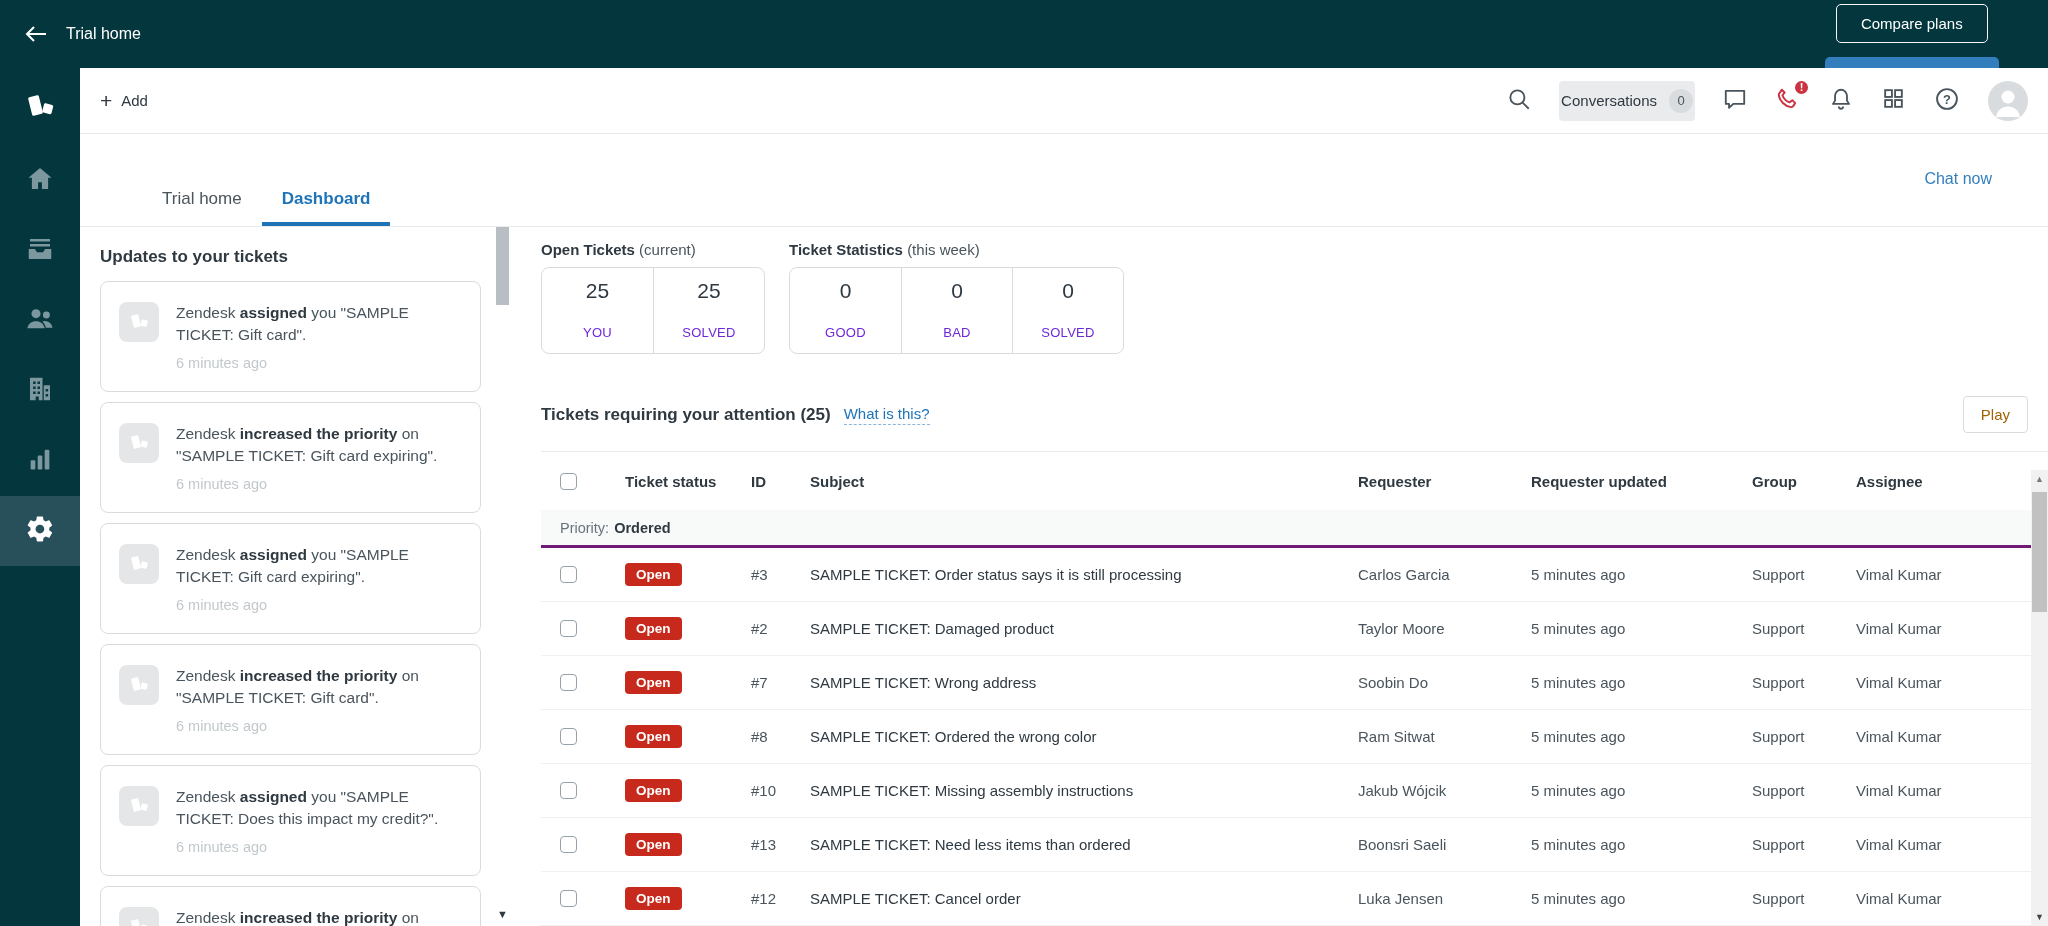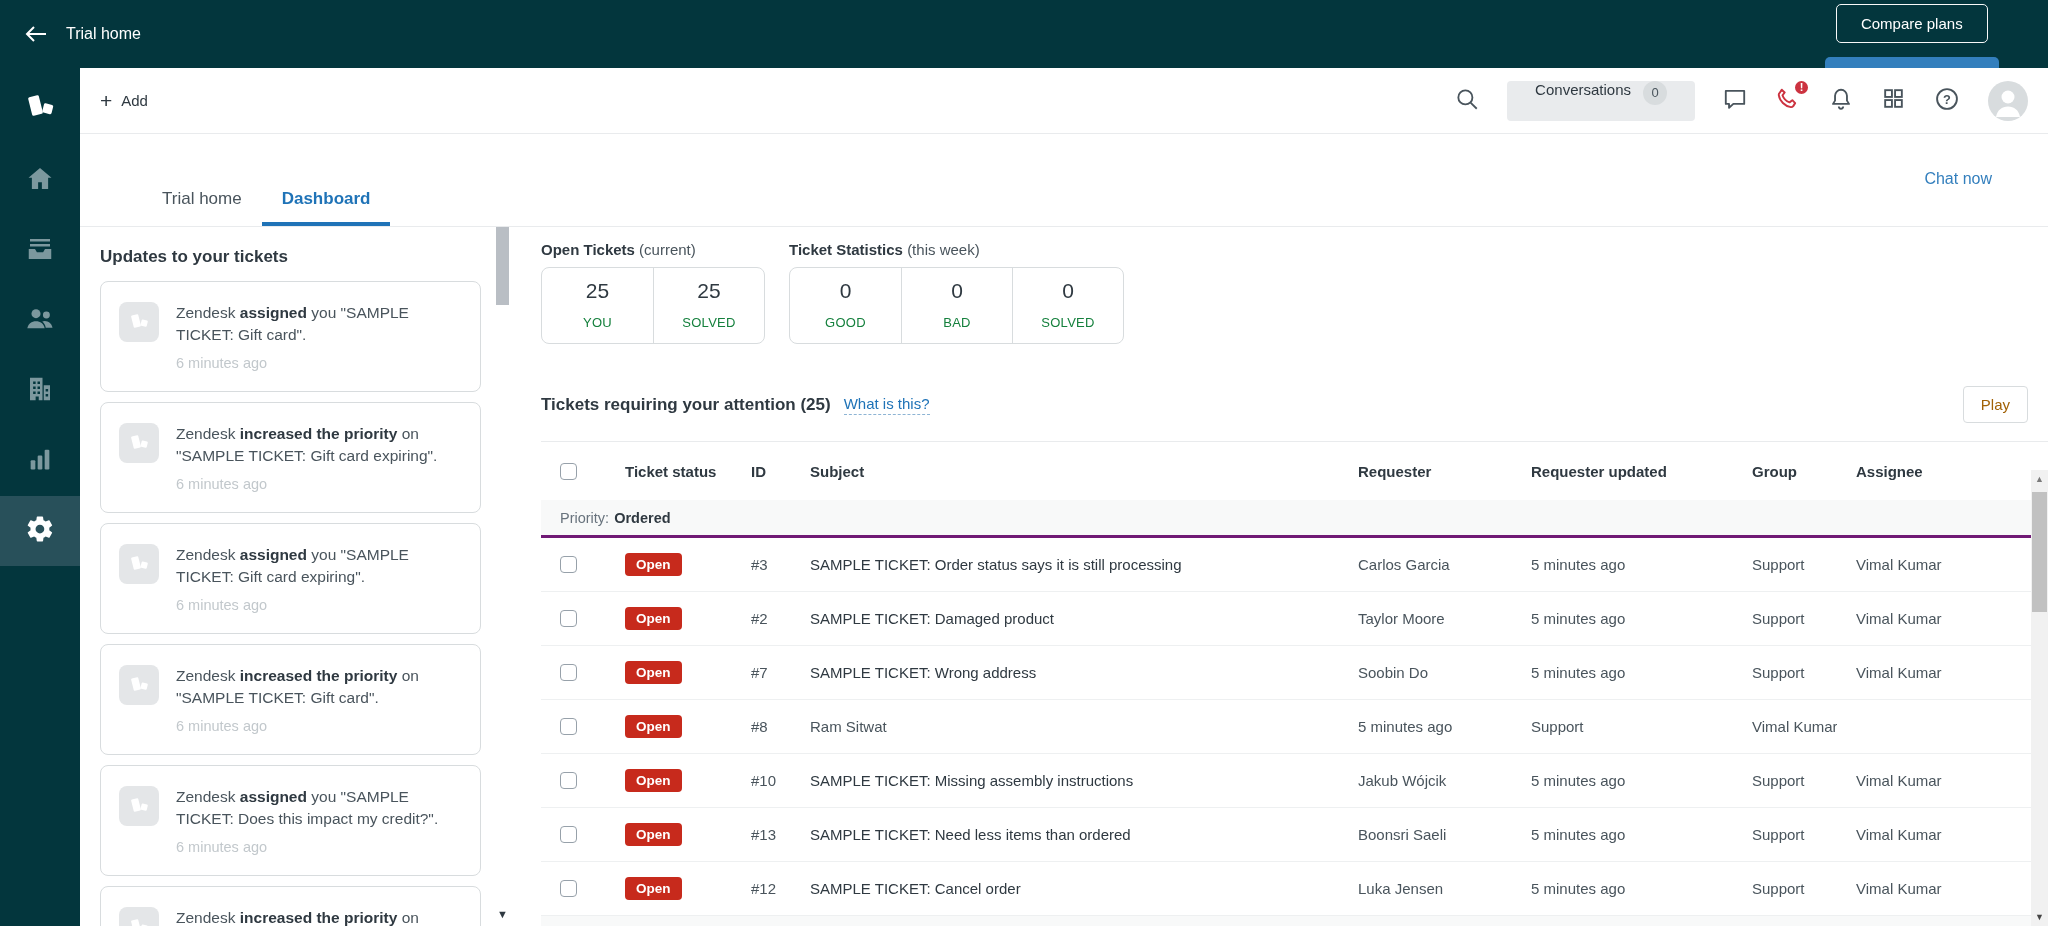--- a/index.html
+++ b/index.html
@@ -30,22 +30,22 @@
 
   .main-col { flex:1; display:flex; flex-direction:column; min-width:0; }
 
   
   .toolbar { height:66px; background:#fff; border-bottom:1px solid #e9ebed;
     display:flex; align-items:center; padding:0 20px 0 20px; flex-shrink:0; }
   .add-btn { display:flex; align-items:center; gap:9px; font-size:15px; color:#2f3941; cursor:pointer; }
   .add-plus { font-size:21px; line-height:1; color:#2f3941; font-weight:400; }
   .toolbar-right { margin-left:auto; display:flex; align-items:center; gap:27px; }
   .icon-btn { color:#49545c; position:relative; cursor:pointer; display:flex; align-items:center; }
-  .conv-pill { background:#e9ebed; border-radius:4px; height:40px; display:flex; align-items:flex-start;
-    gap:12px; padding:0 28px; font-size:15px; color:#2f3941; cursor:pointer; }
+  .conv-pill { background:#e9ebed; border-radius:4px; height:40px; display:flex; align-items:center;
+    gap:12px; padding:0 2px; font-size:15px; color:#2f3941; cursor:pointer; }
   .conv-badge { background:#d8dcde; border-radius:50%; min-width:24px; height:24px;
     display:flex; align-items:center; justify-content:center; font-size:13px; color:#49545c; }
   .phone-badge { position:absolute; top:-7px; right:-9px; background:#cc3340; color:#fff;
     border-radius:50%; width:17px; height:17px; font-size:11px; font-weight:700;
     display:flex; align-items:center; justify-content:center; border:2px solid #fff; }
   .avatar { width:40px; height:40px; border-radius:50%; background:#d8dcde; position:relative;
     overflow:hidden; cursor:pointer; }
 
   
   .tabs-row { height:93px; display:flex; align-items:flex-end; padding-left:62px;
@@ -74,21 +74,21 @@
 
   
   .dash { flex:1; min-width:0; padding:14px 0 0 28px; display:flex; flex-direction:column; }
   .stats-row { display:flex; gap:24px; margin-bottom:28px; }
   .stat-title { font-size:15px; color:#2f3941; font-weight:700; margin-bottom:9px; }
   .stat-sub { font-weight:400; color:#49545c; }
   .stat-box { display:flex; border:1px solid #d8dcde; border-radius:8px; background:#fff; width:max-content; }
   .stat-cell { width:111px; padding:11px 0 13px; text-align:center; border-left:1px solid #d8dcde; }
   .stat-cell:first-child { border-left:none; }
   .stat-value { font-size:21px; color:#2f3941; }
-  .stat-label { font-size:13px; color:#15803d; margin-top:12px; letter-spacing:.3px; }
+  .stat-label { font-size:13px; color:#6d28d9; margin-top:22px; letter-spacing:.3px; }
 
   .attention-row { display:flex; align-items:center; padding:14px 20px 18px 0;justify-content:space-between; }
   .attention-title { font-size:17px; font-weight:700; color:#2f3941; }
   .what-link { color:#1f73b7; font-size:15px; margin-left:13px; border-bottom:1px dashed #8db4d4;
     cursor:pointer; line-height:1.35; }
   .play-btn { margin-left:auto; background:#fff; border:1px solid #d8dcde; border-radius:4px;
     padding:9px 17px; font-size:15px; color:#a16207; font-family:inherit; cursor:pointer; }
 
   
   .ticket-table { border-top:1px solid #e9ebed; }
@@ -462,20 +462,21 @@
     <div class="tcell">Support</div>
     <div class="tcell">Vimal Kumar</div>
   </div>
 
   <div class="trow data-row">
     <div class="tcell">
                   <input type="checkbox" class="cbox" style="">
                 </div>
     <div class="tcell"><span class="status-badge">Open</span></div>
     <div class="tcell">#8</div>
+    <div class="tcell cell-subject">SAMPLE TICKET: Ordered the wrong color</div>
     <div class="tcell">Ram Sitwat</div>
     <div class="tcell">5 minutes ago</div>
     <div class="tcell">Support</div>
     <div class="tcell">Vimal Kumar</div>
   </div>
 
   <div class="trow data-row">
     <div class="tcell">
                   <input type="checkbox" class="cbox" style="">
                 </div>

